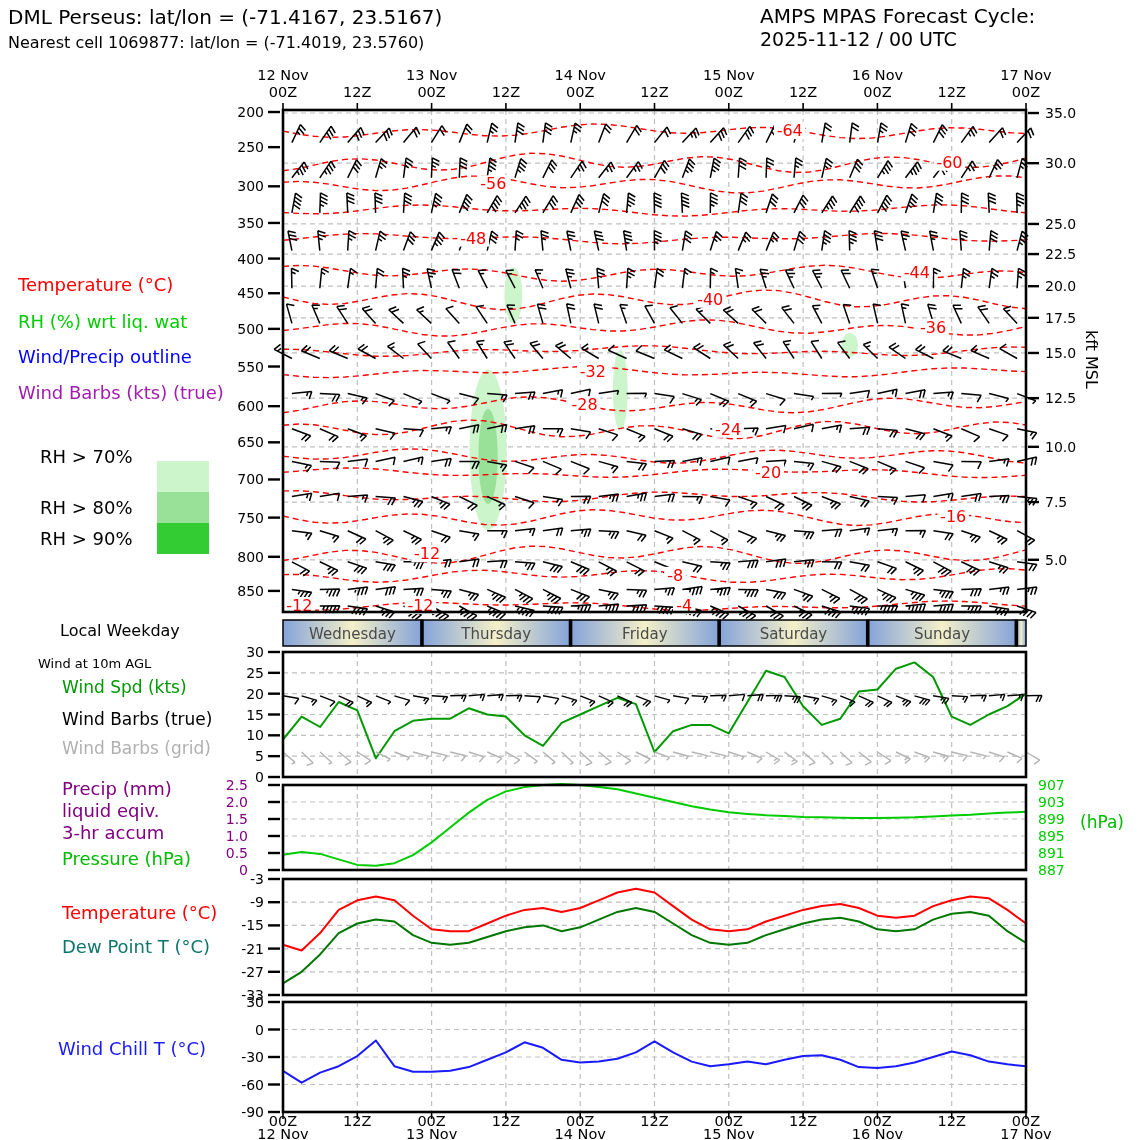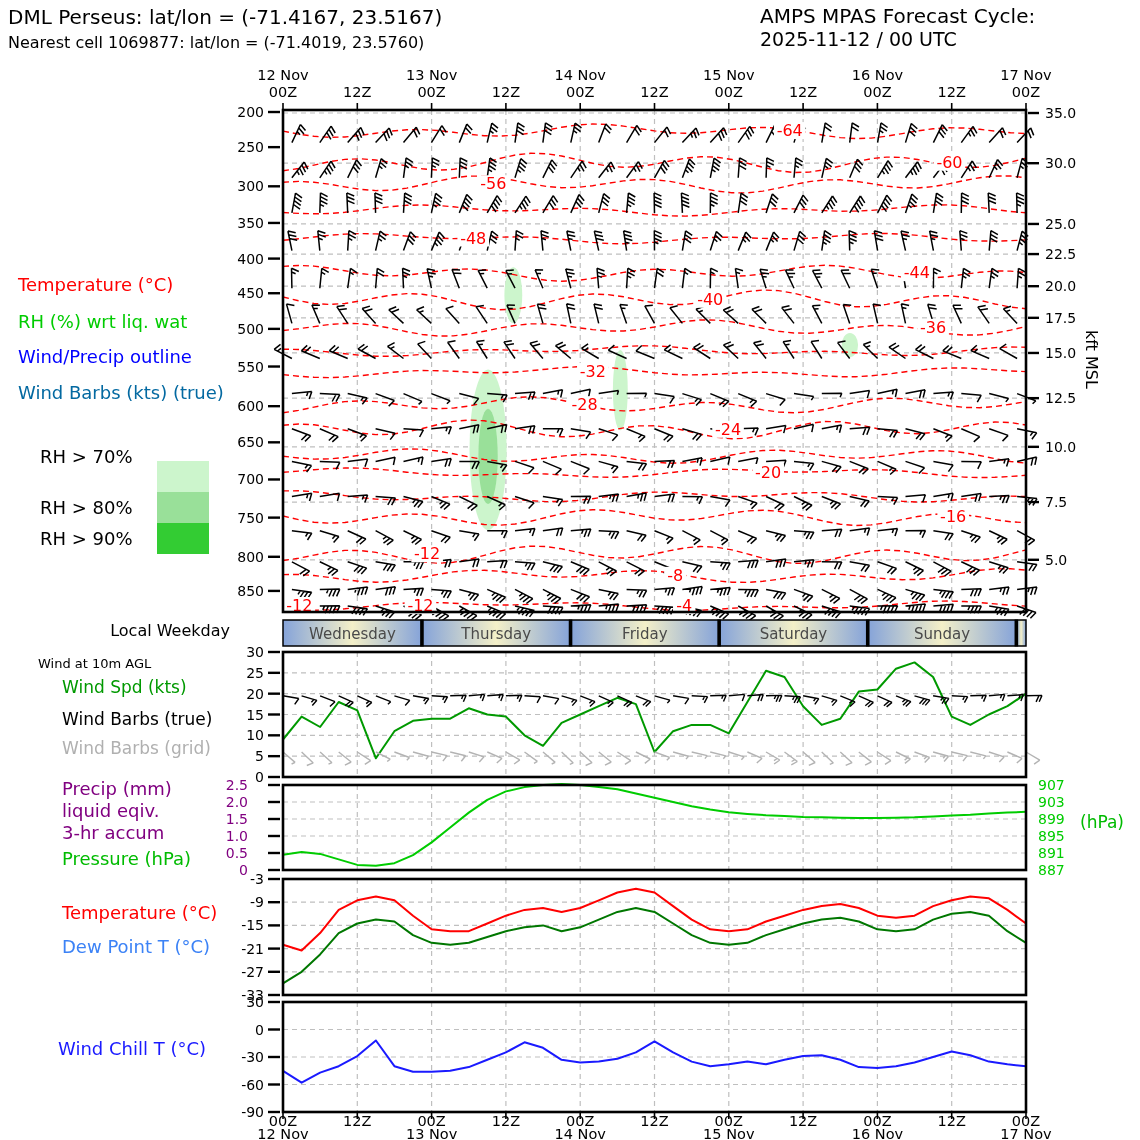--- a/index.html
+++ b/index.html
@@ -8,38 +8,38 @@
   #station-line{left:8px;top:5px;font-size:20px;}
   #cell-line{left:8px;top:33px;font-size:16px;}
   #cycle-block{left:760px;top:4px;width:378px;}
   #cycle-line1{font-size:20px;}
   #cycle-line2{font-size:19px;}
   #cellsize-block{left:14px;top:106px;width:238px;text-align:right;font-size:24px;line-height:34px;}
   .legend-label{font-size:18px;}
   #legend-temp{left:18px;top:274px;color:#ff0000;}
   #legend-rh{left:18px;top:311px;color:#00cc00;}
   #legend-cloud{left:18px;top:346px;color:#0000ff;}
-  #legend-barbs{left:18px;top:382px;color:#0369a1;}
+  #legend-barbs{left:18px;top:382px;color:#a21caf;}
   .rh-row{font-size:18px;}
   #rh70{left:40px;top:446px;}
   #rh80{left:40px;top:497px;}
   #rh90{left:40px;top:528px;}
   #rh-swatch{left:157px;top:461px;width:52px;height:93px;}
   #rh-swatch div{width:52px;height:31px;}
-  #local-weekday{left:60px;top:621px;width:170px;text-align:right;font-size:16px;}
+  #local-weekday{left:60px;top:621px;width:170px;text-align:left;font-size:16px;}
   #wind10m-label{left:38px;top:656px;font-size:13px;}
   #windspd-label{left:62px;top:677px;font-size:17px;color:#009900;}
   #windbarbs-true-label{left:62px;top:709px;font-size:17px;}
   #windbarbs-grid-label{left:62px;top:738px;font-size:17px;color:#b0b0b0;}
   #precip1{left:62px;top:778px;font-size:18px;color:#800080;}
   #precip2{left:62px;top:800px;font-size:18px;color:#800080;}
   #precip3{left:62px;top:822px;font-size:18px;color:#800080;}
   #pressure-label{left:62px;top:848px;font-size:18px;color:#00bb00;text-align:center;}
   #temp-label{left:62px;top:902px;font-size:18px;color:#ff0000;}
-  #dew-label{left:62px;top:936px;font-size:18px;color:#3b82f6;}
+  #dew-label{left:62px;top:936px;font-size:18px;color:#0f766e;}
   #chill-label{left:58px;top:1038px;font-size:18px;color:#1a1aff;}
   #hpa-right{left:1080px;top:812px;font-size:17px;color:#00bb00;}
   #kft-right{left:1082px;top:330px;font-size:16px;writing-mode:vertical-rl;}
   #chart-svg{position:absolute;left:0;top:0;}
   svg{font-family:"DejaVu Sans", sans-serif;}
 </style>
 </head>
 <body>
 
 <div class="abs" id="station-line">DML Perseus: lat/lon = (-71.4167, 23.5167)</div>

